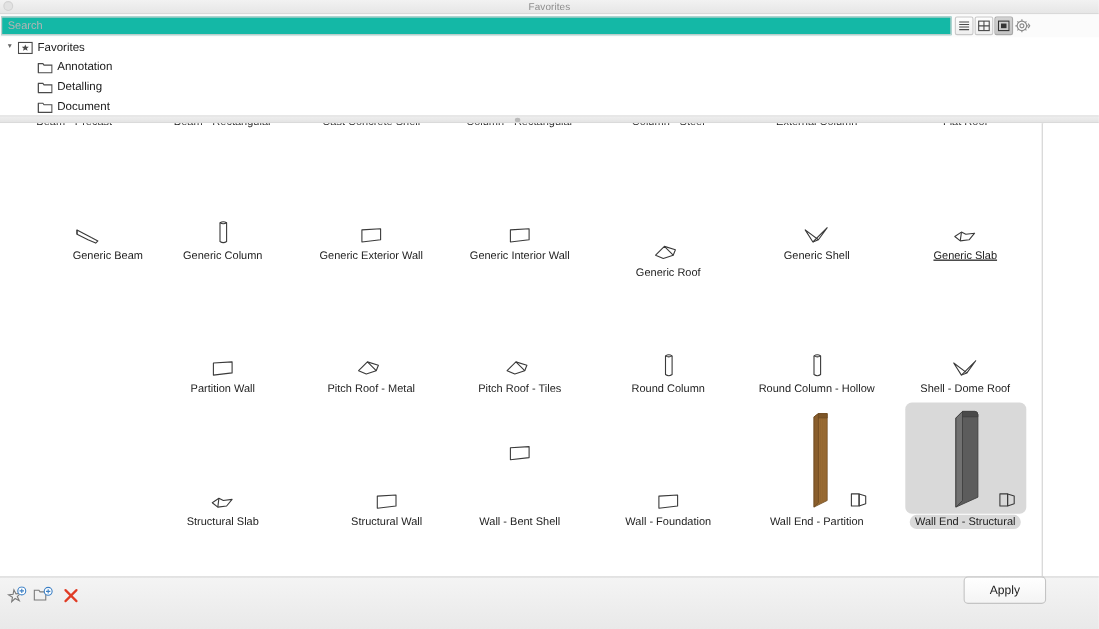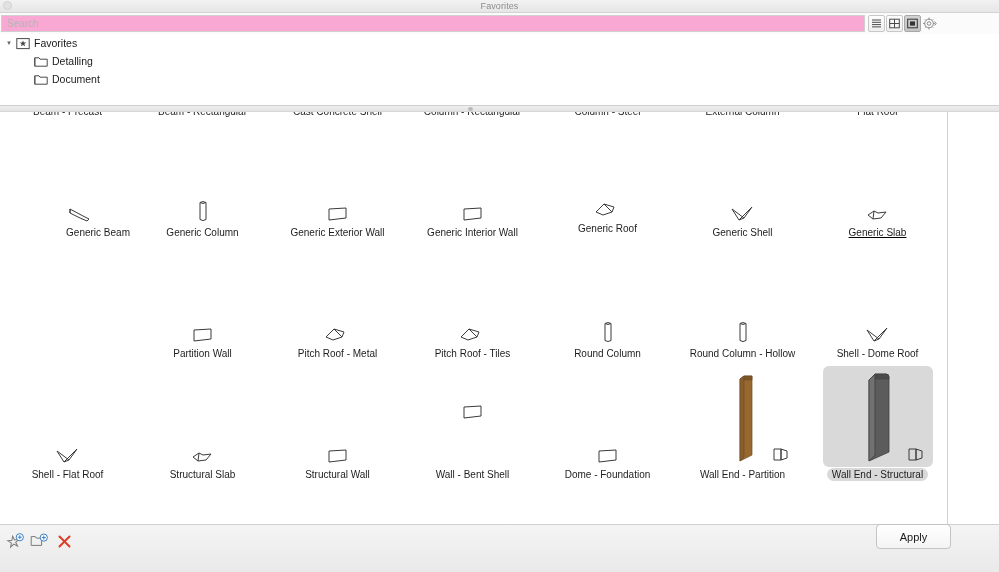--- a/index.html
+++ b/index.html
@@ -31,21 +31,21 @@
     border-radius: 50%; background: #e2e2e2; border: 1px solid #d2d2d2;
   }
 
   
   #searchbar {
     position: absolute; left: 0; top: 13px; width: 999px; height: 21px;
     background: #fbfbfb;
   }
   #search-input {
     position: absolute; left: 1px; top: 2px; width: 864px; height: 17px;
-    border: 1px solid #d0d0d0; background: #f9a8d4;
+    border: 1px solid #d0d0d0; background: #14b8a6;
     font-size: 10px; font-family: "Liberation Sans", sans-serif;
     padding: 0 5px; color: #333; outline: none;
   }
   #search-input::placeholder { color: #b4b4b4; }
 
   .viewbtn {
     position: absolute; top: 2px; width: 17px; height: 17px;
     border: 1px solid #c8c8c8; border-radius: 2px;
     background: linear-gradient(#fdfdfd, #efefef);
     display: flex; align-items: center; justify-content: center;
@@ -212,20 +212,28 @@
             <path d="M7 3.4 L7.9 5.6 L10.2 5.6 L8.4 7 L9.1 9.2 L7 7.9 L4.9 9.2 L5.6 7 L3.8 5.6 L6.1 5.6 Z" fill="#4a4a4a"></path>
           </svg></span>
         <span class="tree-label">Favorites</span>
       </div>
       <div class="tree-row" style="padding-left: 18px;">
         <span class="tw"></span>
         <span style="display: inline-block; width: 14px; height: 13px; margin-left: 2px;"><svg width="14" height="13" viewBox="0 0 14 13">
             <path d="M0.8 2.8 L5 2.8 L6 4.2 L13.2 4.2 L13.2 11.2 L0.8 11.2 Z" fill="#fff" stroke="#4a4a4a" stroke-width="1"></path>
             <path d="M0.8 2.8 L0.8 11.2" stroke="#4a4a4a" stroke-width="1" fill="none"></path>
           </svg></span>
+        <span class="tree-label">Annotation</span>
+      </div>
+      <div class="tree-row" style="padding-left: 18px;">
+        <span class="tw"></span>
+        <span style="display: inline-block; width: 14px; height: 13px; margin-left: 2px;"><svg width="14" height="13" viewBox="0 0 14 13">
+            <path d="M0.8 2.8 L5 2.8 L6 4.2 L13.2 4.2 L13.2 11.2 L0.8 11.2 Z" fill="#fff" stroke="#4a4a4a" stroke-width="1"></path>
+            <path d="M0.8 2.8 L0.8 11.2" stroke="#4a4a4a" stroke-width="1" fill="none"></path>
+          </svg></span>
         <span class="tree-label">Detalling</span>
       </div>
       <div class="tree-row" style="padding-left: 18px;">
         <span class="tw"></span>
         <span style="display: inline-block; width: 14px; height: 13px; margin-left: 2px;"><svg width="14" height="13" viewBox="0 0 14 13">
             <path d="M0.8 2.8 L5 2.8 L6 4.2 L13.2 4.2 L13.2 11.2 L0.8 11.2 Z" fill="#fff" stroke="#4a4a4a" stroke-width="1"></path>
             <path d="M0.8 2.8 L0.8 11.2" stroke="#4a4a4a" stroke-width="1" fill="none"></path>
           </svg></span>
         <span class="tree-label">Document</span>
       </div>
@@ -292,21 +300,21 @@
       <div class="grid-item" style="left: 405px; top: 6px;">
         <div class="thumb">
           <span>
             <svg class="ic" width="22" height="18" viewBox="0 0 22 18">
               <path d="M2 4 L19 3 L19 13 L2 15 Z" fill="none" stroke="#3a3a3a" stroke-width="1" stroke-linejoin="round"></path>
             </svg>
           </span>
         </div>
         <div class="caption">Generic Interior Wall</div>
       </div>
-      <div class="grid-item" style="left: 540px; top: 5px; justify-content: center;">
+      <div class="grid-item" style="left: 540px; top: 22px;">
         <div class="thumb">
           <span>
             <svg class="ic" width="28" height="18" viewBox="0 0 28 18">
               <path d="M2 11 L10 3 L18 11 L9 14 Z" fill="none" stroke="#3a3a3a" stroke-width="1" stroke-linejoin="round"></path>
               <path d="M10 3 L20 6 L18 11" fill="none" stroke="#3a3a3a" stroke-width="1" stroke-linejoin="round"></path>
             </svg>
           </span>
         </div>
         <div class="caption">Generic Roof</div>
       </div>
@@ -390,43 +398,32 @@
         <div class="thumb">
           <span>
             <svg class="ic" width="26" height="18" viewBox="0 0 26 18">
               <path d="M2 4 L14 13 L9 15 Z" fill="none" stroke="#3a3a3a" stroke-width="1" stroke-linejoin="round"></path>
               <path d="M14 13 L22 2 L9 15" fill="none" stroke="#3a3a3a" stroke-width="1" stroke-linejoin="round"></path>
             </svg>
           </span>
         </div>
         <div class="caption">Shell - Dome Roof</div>
       </div>
-      <div class="grid-item" style="left: 0px; top: 248px;">
-        <div class="thumb">
-          <span>
-            <svg class="ic" width="26" height="18" viewBox="0 0 26 18">
-              <path d="M2 4 L14 13 L9 15 Z" fill="none" stroke="#3a3a3a" stroke-width="1" stroke-linejoin="round"></path>
-              <path d="M14 13 L22 2 L9 15" fill="none" stroke="#3a3a3a" stroke-width="1" stroke-linejoin="round"></path>
-            </svg>
-          </span>
-        </div>
-        <div class="caption">Shell - Flat Roof</div>
-      </div>
       <div class="grid-item" style="left: 135px; top: 248px;">
         <div class="thumb">
           <span>
             <svg class="ic" width="26" height="15" viewBox="0 0 26 15">
               <path d="M3 7 L9 3 L13 5 L21 4 L16 10 L8 11 Z" fill="none" stroke="#3a3a3a" stroke-width="1" stroke-linejoin="round"></path>
               <path d="M9 3 L8 11" fill="none" stroke="#3a3a3a" stroke-width="1" stroke-linejoin="round"></path>
             </svg>
           </span>
         </div>
         <div class="caption">Structural Slab</div>
       </div>
-      <div class="grid-item" style="left: 270px; top: 248px;">
+      <div class="grid-item" style="left: 284px; top: 248px;">
         <div class="thumb">
           <span>
             <svg class="ic" width="22" height="18" viewBox="0 0 22 18">
               <path d="M2 4 L19 3 L19 13 L2 15 Z" fill="none" stroke="#3a3a3a" stroke-width="1" stroke-linejoin="round"></path>
             </svg>
           </span>
         </div>
         <div class="caption">Structural Wall</div>
       </div>
       <div class="grid-item" style="left: 405px; top: 248px; gap: 44px;">
@@ -440,21 +437,21 @@
         <div class="caption">Wall - Bent Shell</div>
       </div>
       <div class="grid-item" style="left: 540px; top: 248px;">
         <div class="thumb">
           <span>
             <svg class="ic" width="22" height="18" viewBox="0 0 22 18">
               <path d="M2 4 L19 3 L19 13 L2 15 Z" fill="none" stroke="#3a3a3a" stroke-width="1" stroke-linejoin="round"></path>
             </svg>
           </span>
         </div>
-        <div class="caption">Dome - Foundation</div>
+        <div class="caption">Wall - Foundation</div>
       </div>
       <div class="grid-item" style="left: 675px; top: 248px;">
         <div class="thumb">
           <svg class="prev3d" viewBox="0 0 110 101">
       <path d="M52 12 L56 9 L64 9 L64 88 L52 94 Z" fill="#9a6b33" stroke="#6d4a21" stroke-width="0.7"></path>
       <path d="M52 12 L56 9 L56 90 L52 94 Z" fill="#8a5e2c" stroke="#6d4a21" stroke-width="0.7"></path>
       <path d="M56 9 L64 9 L64 13 L56 13 Z" fill="#7d5527" stroke="#6d4a21" stroke-width="0.6"></path>
       <g stroke="#7d5527" stroke-width="0.4" opacity="0.55">
         <line x1="58" y1="14" x2="58" y2="90"></line>
               <line x1="60" y1="13" x2="60" y2="89"></line>

